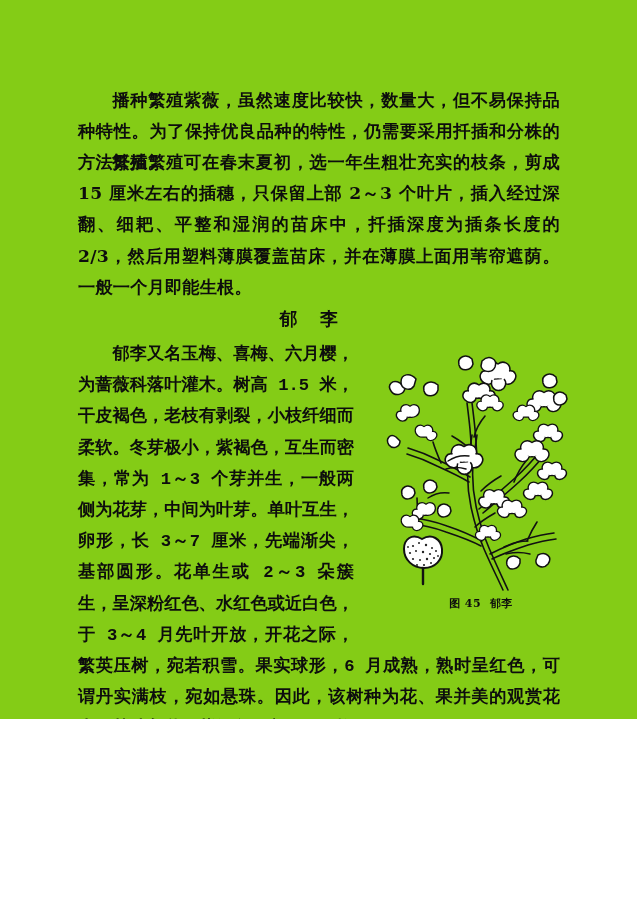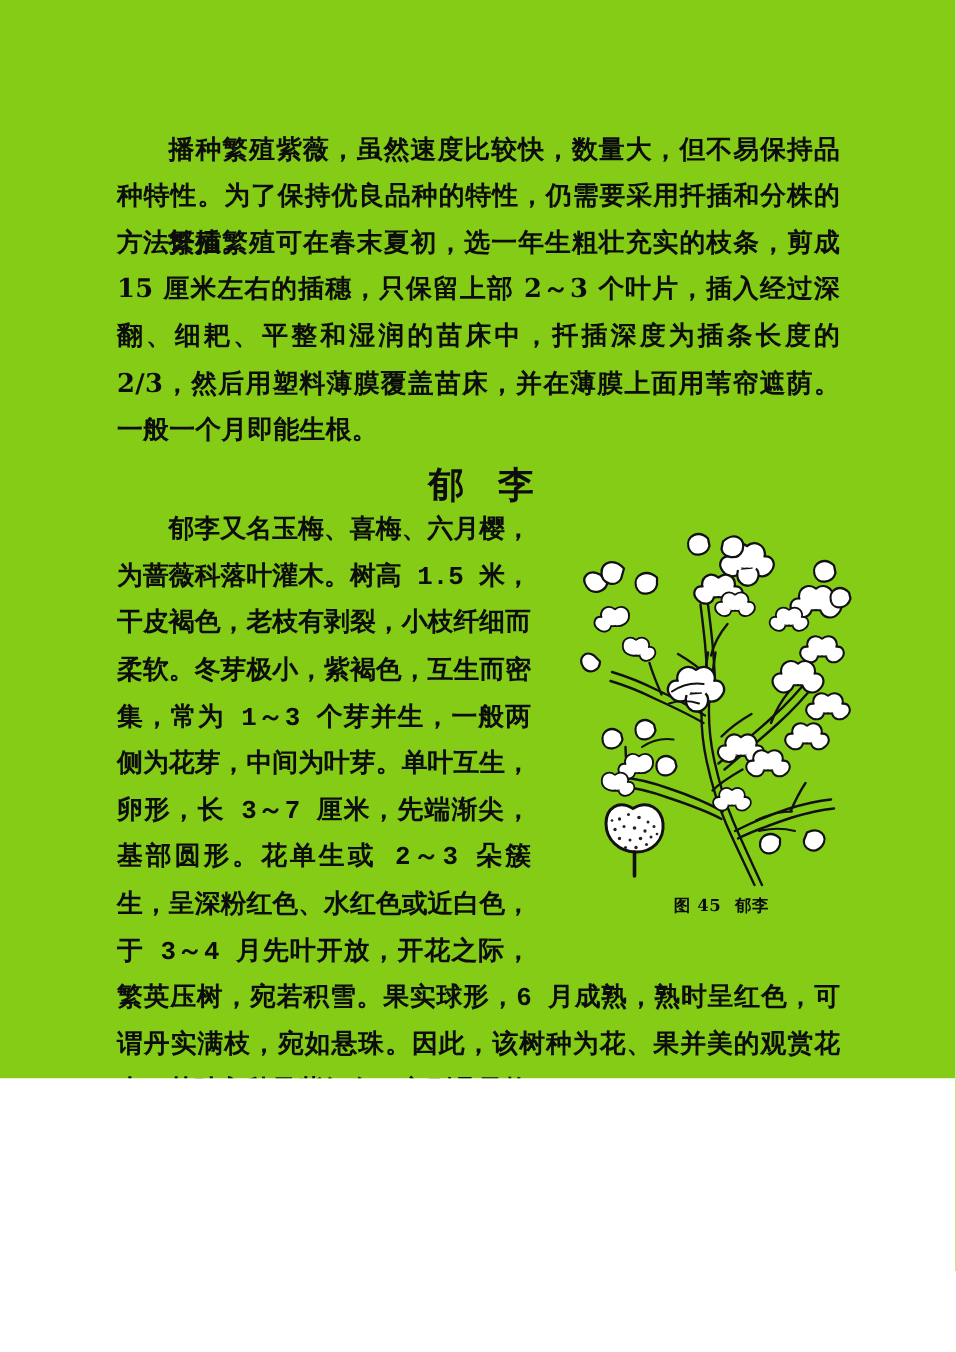--- a/index.html
+++ b/index.html
@@ -36,25 +36,25 @@
     text-align: justify;
     text-justify: inter-character;
   }
 
   #para-intro { top: 85px; }
   #para-cutting { top: 147px; }
 
   
   #section-heading {
     position: absolute;
-    left: 80px;
+    left: 68px;
     width: 482px;
     top: 307px;
     text-align: center;
-    font-size: 24px;
+    font-size: 18px;
     font-weight: 700;
     letter-spacing: 0.5px;
     color: #0d0d0d;
   }
   #section-heading .glyph-gap { display: inline-block; width: 22px; }
 
   
   #desc-block {
     position: absolute;
     left: 78px;

